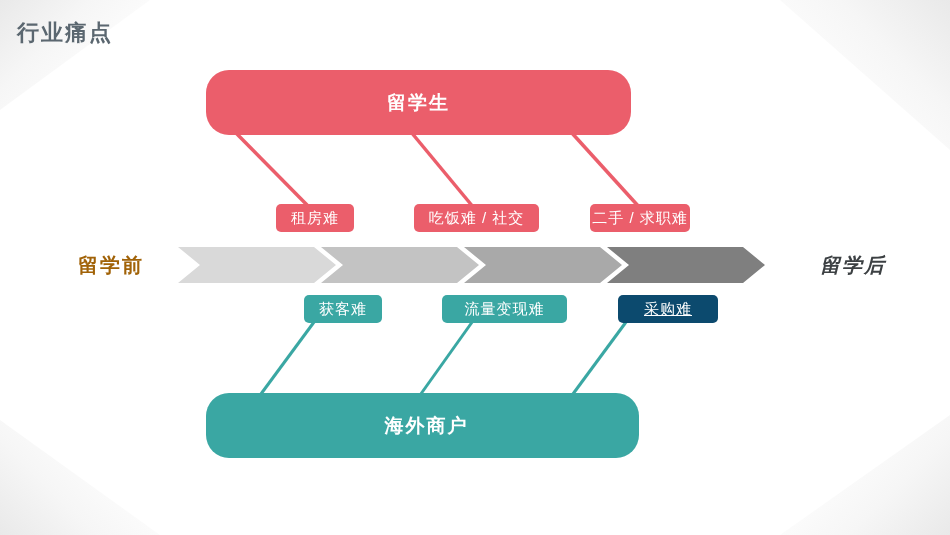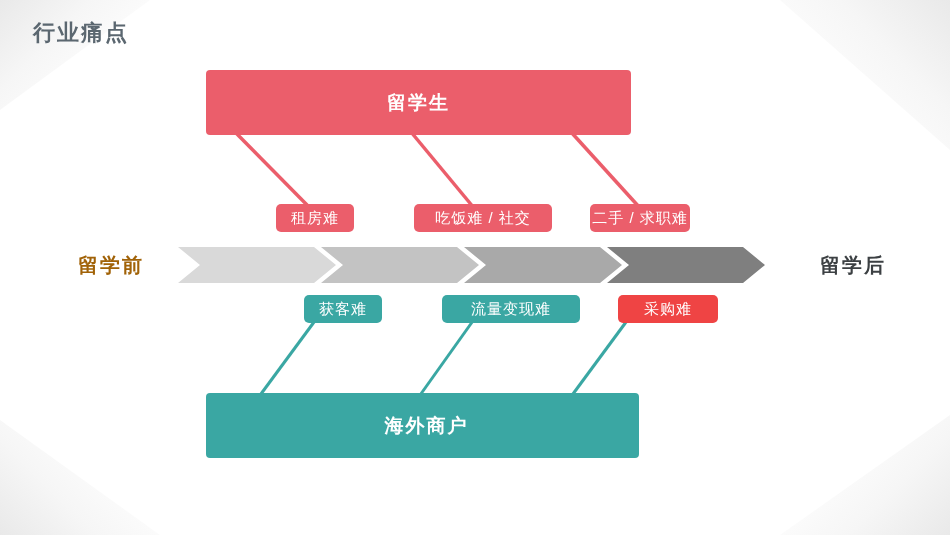--- a/index.html
+++ b/index.html
@@ -16,60 +16,60 @@
     clip-path:polygon(0 0,100% 0,100% 100%);
     background:linear-gradient(225deg,#e9e9e9 0%,#f6f6f6 35%,#ffffff 75%);}
   .corner.bl{bottom:0;left:0;width:160px;height:115px;
     clip-path:polygon(0 0,0 100%,100% 100%);
     background:linear-gradient(45deg,#e9e9e9 0%,#f6f6f6 35%,#ffffff 75%);}
   .corner.br{bottom:0;right:0;width:170px;height:120px;
     clip-path:polygon(100% 0,100% 100%,0 100%);
     background:linear-gradient(315deg,#e9e9e9 0%,#f6f6f6 35%,#ffffff 75%);}
 
   .title{
-    position:absolute;left:33px;top:18px;margin:0;
+    position:absolute;left:17px;top:18px;margin:0;
     font-size:22px;font-weight:bold;letter-spacing:2px;text-align:right;
   }
 
   .connectors{position:absolute;left:0;top:0;z-index:1;}
 
   .big-box{
     position:absolute;left:206px;width:425px;height:65px;z-index:2;
-    border-radius:4px;display:flex;align-items:center;justify-content:center;
+    border-radius:23px;display:flex;align-items:center;justify-content:center;
     color:#ffffff;font-size:19px;font-weight:bold;letter-spacing:2px;
   }
   .big-box.students{top:70px;}
   .big-box.merchants{top:393px;}
 
   .tag{
     position:absolute;height:28px;z-index:2;border-radius:5px;
     display:flex;align-items:center;justify-content:center;
     color:#ffffff;font-size:15px;letter-spacing:1px;
   }
   .tag-row-top .tag{top:204px;}
   .tag-row-bottom .tag{top:295px;margin-left:28px;}
   .tag.c1{left:276px;width:78px;}
-  .tag.c2{left:414px;width:138px;}
+  .tag.c2{left:414px;width:125px;}
   .tag.c3{left:590px;width:100px;}
 
   .chevron{
     position:absolute;top:247px;width:158px;height:36px;z-index:1;
     clip-path:polygon(0 0,calc(100% - 22px) 0,100% 50%,calc(100% - 22px) 100%,0 100%,22px 50%);
   }
   .chevron.s1{left:178px;}
   .chevron.s2{left:321px;}
   .chevron.s3{left:464px;}
   .chevron.s4{left:607px;}
 
   .tl-label{
     position:absolute;top:252px;font-size:20px;font-weight:bold;
     letter-spacing:2px;z-index:2;
   }
   .tl-label.left{left:78px;}
-  .tl-label.right{left:820px;}
+  .tl-label.right{left:820px;font-style:italic;}
 </style>
 </head>
 <body>
 
 <div class="slide">
 
   <div class="corner tl"></div>
   <div class="corner tr"></div>
   <div class="corner bl"></div>
   <div class="corner br"></div>
@@ -100,20 +100,20 @@
   <div class="chevron s1" style="background: rgb(217, 217, 217);"></div>
   <div class="chevron s2" style="background: rgb(195, 195, 195);"></div>
   <div class="chevron s3" style="background: rgb(169, 169, 169);"></div>
   <div class="chevron s4" style="background: rgb(127, 127, 127);"></div>
 
   <span class="tl-label right" style="color: rgb(60, 64, 67);">留学后</span>
 
   <div class="tag-row-bottom">
     <div class="tag c1" style="background: rgb(58, 167, 163);">获客难</div>
     <div class="tag c2" style="background: rgb(58, 167, 163); text-align: center;">流量变现难</div>
-    <div class="tag c3" style="background: #ef4444;">采购难</div>
+    <div class="tag c3" style="background: #0c4a6e; text-decoration: underline;">采购难</div>
   </div>
 
   <div class="big-box merchants" style="background: rgb(58, 167, 163); padding-left: 8px;">
     <span>海外商户</span>
   </div>
 
 </div>
 
 </body></html>

